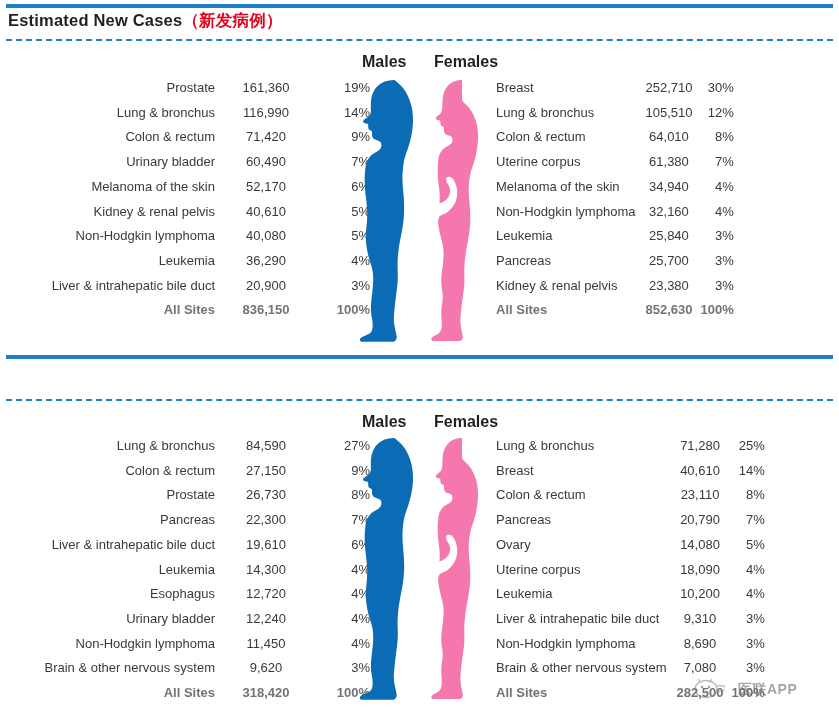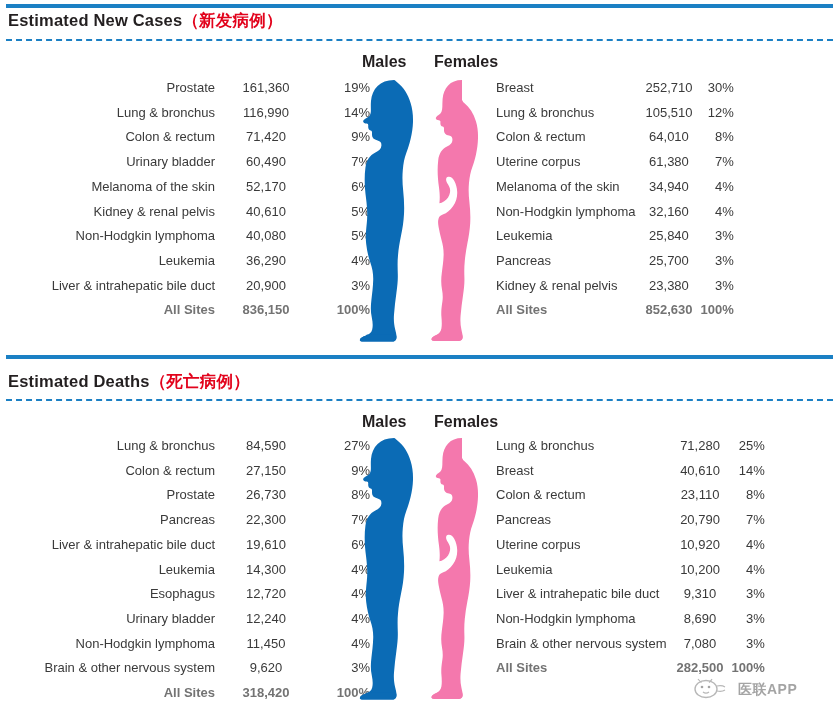--- a/index.html
+++ b/index.html
@@ -251,23 +251,20 @@
 
   <div class="figure-wrap" style="top:79px; left:431px;">
     <svg width="64" height="263" viewBox="0 0 64 263" aria-hidden="true">
       <path class="female-body" d="M31 1 C19 1 12.6 9 11.6 20 C11.1 26 11.8 30 10.4 33 C9.2 35.6 6 36.4 5 38.4 C4.2 40 6 41 7.8 41.2 C9.2 41.4 9.6 42.2 9.4 43.6 C9.2 45.6 10 47 11.6 47.6 C13 48.1 13.2 49 13 50.8 C12.7 53.8 14.4 55.8 18 56.6 C20.6 57.2 21.6 58.6 21.4 61.2 C21.2 64 19.6 65.8 16 67.6 C10.8 70.2 8 74.6 7.2 81.4 C6.2 89.4 6.6 98.4 8 108.4 C8.8 114.4 9 119 8.4 124.2 C9.8 124 11.4 123.4 13.2 122.2 C16.4 120 18.4 117 19 113.4 C19.4 111 19 109 18 107.2 C16.8 105 15.6 103.6 15.2 101.6 C14.8 99.4 15.6 98 17.4 97.8 C19.8 97.5 21.6 99 23.2 101.8 C25 105 26 108.6 26.2 113 C26.4 118.4 25 123 22 127.2 C19.2 131.2 16 133.8 11.8 135.6 C9.6 136.6 8.2 137.6 7.6 139.4 C6.8 141.8 7 144.6 7.6 148 C8.4 152.4 9.2 156.4 10.4 160.6 C12 166.2 12.8 171 12.6 176.6 C12.4 182.6 11.6 188 10.8 194 C10 200 10 205 11 210.6 C11.8 215 12 218.6 11.4 222.6 C10.6 227.8 10 232.4 10.4 237.6 C10.8 242.2 11 246 10.4 249.6 C9.8 253 8 254.8 5 256.2 C2.4 257.4 1 258.4 0.6 259.8 C0.2 261.2 1.4 262 4 262 L27 262 C30.2 262 31.4 261 31.6 258.6 C31.8 256.2 31 253.6 30.4 250.6 C29.4 246 29.2 241.6 29.6 236.4 C30.2 229.6 31 223 32 216.4 C33 209.8 33.6 204.2 33.4 198.6 C33.2 192.6 33.2 187.4 33.8 181.8 C34.4 175.8 35.2 170.2 36.4 164.2 C37.8 157.2 38.8 151.2 39.2 144.2 C39.6 136.8 39.2 130 38.4 123 C37.6 116 37.4 110.2 38 103.8 C38.6 97.4 39.6 92.8 41.2 88.4 C42.8 84 44 80 45 75.4 C46.2 70 46.8 65.2 47 59.6 C47.2 53.2 46.6 47.8 45 42.4 C42.6 34.6 38.6 28.2 33 23.8 C32 23 31.8 22 31 21 Z" fill="#F478AD"></path>
       <path class="female-foot" d="M5 256.2 C2.4 257.4 1 258.4 0.6 259.8 C0.2 261.2 1.4 262 4 262 L27 262 C30.2 262 31.4 261 31.6 258.6 C31.7 257.4 31.4 256.4 31 255.4 L6.4 255.4 Z" fill="#F478AD"></path>
     </svg>
   </div>
 
   <div class="rule-solid" style="top: 355px; background: rgb(27, 128, 196);"></div>
 
-  <div class="section-title" style="top:371px;">
-    <span class="en">Estimated Deaths</span><span class="zh" style="color: rgb(226, 3, 28);">（死亡病例）</span>
-  </div>
   <div class="rule-dashed" style="top: 399px; border-top-color: rgb(27, 128, 196);"></div>
 
   <div class="gender-head" style="top:413px; left:362px;">Males</div>
   <div class="gender-head" style="top:413px; left:434px;">Females</div>
 
   <table class="tbl tbl-male" style="top:434px;">
     <tbody>
         <tr>
           <td class="c-label">Lung &amp; bronchus</td>
           <td class="c-num">84,590</td>
@@ -342,22 +339,27 @@
           <td class="c-label">Colon &amp; rectum</td>
           <td class="c-num">23,110</td>
           <td class="c-pct">8%</td>
         </tr>
         <tr>
           <td class="c-label">Pancreas</td>
           <td class="c-num">20,790</td>
           <td class="c-pct">7%</td>
         </tr>
         <tr>
+          <td class="c-label">Ovary</td>
+          <td class="c-num">14,080</td>
+          <td class="c-pct">5%</td>
+        </tr>
+        <tr>
           <td class="c-label">Uterine corpus</td>
-          <td class="c-num">10,920</td>
+          <td class="c-num">18,090</td>
           <td class="c-pct">4%</td>
         </tr>
         <tr>
           <td class="c-label">Leukemia</td>
           <td class="c-num">10,200</td>
           <td class="c-pct">4%</td>
         </tr>
         <tr>
           <td class="c-label">Liver &amp; intrahepatic bile duct</td>
           <td class="c-num">9,310</td>

